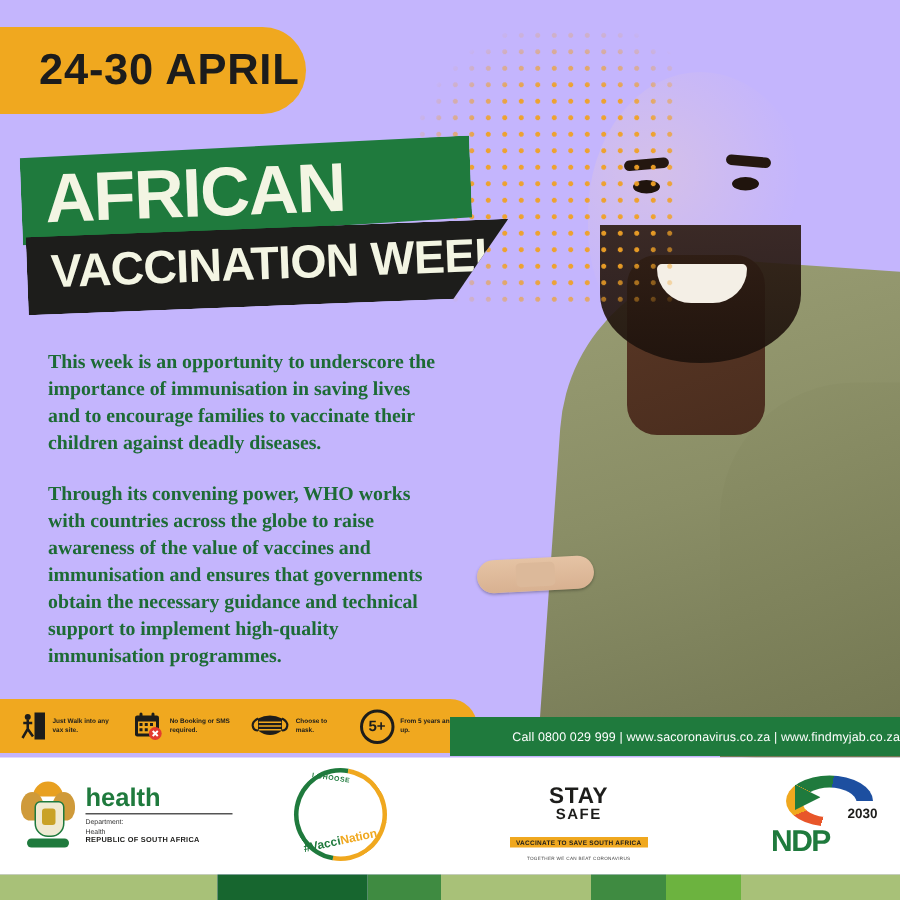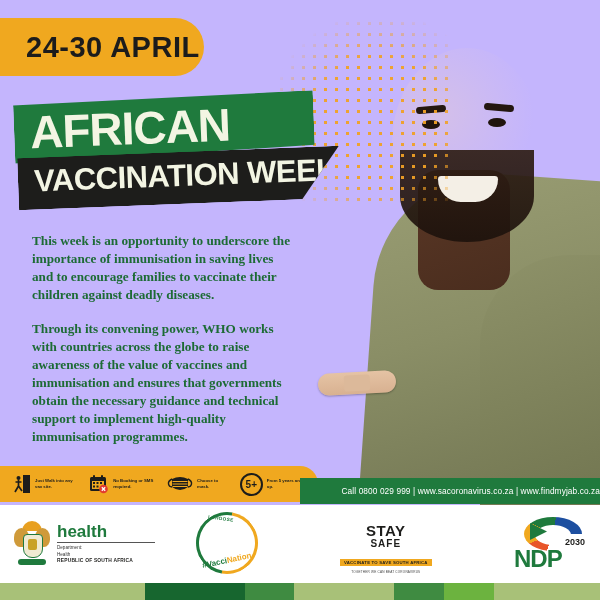--- a/index.html
+++ b/index.html
@@ -166,21 +166,21 @@
   .staysafe .ss3{background:#f0a81f;color:#1d1d1b;font-size:4.3px;font-weight:bold;padding:1.4px 4px;margin-top:1.5px;display:inline-block;letter-spacing:.2px;}
   .staysafe .ss4{font-size:3.1px;color:#444;margin-top:2px;letter-spacing:.2px;}
 
   .ndp{position:relative;width:86px;height:58px;}
   .ndp .swoosh{position:absolute;left:14px;top:2px;width:58px;height:34px;border-radius:50%;
     background:conic-gradient(from 200deg,#e8562a 0deg 48deg,#f0a81f 48deg 96deg,#1f7a3d 96deg 170deg,#1d4fa0 170deg 250deg,#ffffff 250deg 360deg);}
   .ndp .swhole{position:absolute;left:25px;top:10px;width:36px;height:20px;background:#fff;border-radius:50%;}
   .ndp .flag{position:absolute;left:20px;top:8px;width:17px;height:17px;background:#1f7a3d;
     clip-path:polygon(0 0,100% 50%,0 100%);}
   .ndp .yr{position:absolute;right:11px;top:22px;font-size:9px;font-weight:bold;color:#1d1d1b;}
-  .ndp .letters{position:absolute;left:4px;bottom:0;font-size:24px;font-weight:bold;color:#1f7a3d;letter-spacing:-1px;}
+  .ndp .letters{position:absolute;left:4px;bottom:0;font-size:20px;font-weight:bold;color:#1f7a3d;letter-spacing:-1px;}
 
   
   .footer{position:absolute;left:0;top:583px;width:600px;height:17px;display:flex;}
   .footer div{height:100%;}
 </style>
 </head>
 <body>
 
 <div id="poster">
 

